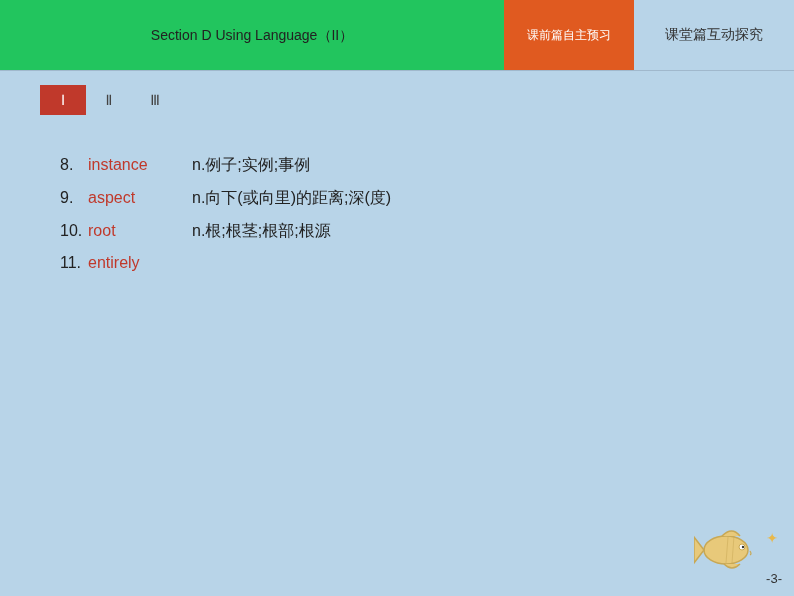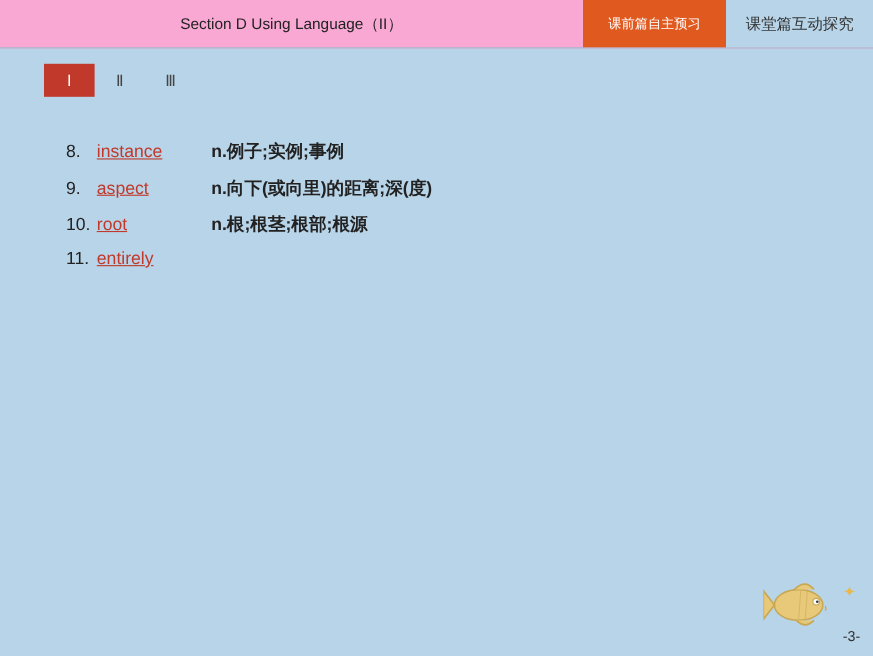--- a/index.html
+++ b/index.html
@@ -10,22 +10,22 @@
       background-color: #b8d4e8;
       font-family: Arial, sans-serif;
       overflow: hidden;
       position: relative;
     }
 
     
     .header {
       display: flex;
       align-items: stretch;
-      background-color: #f9a8d4;
-      height: 44px;
+      background-color: #22c55e;
+      height: 71px;
       border-bottom: 1px solid #a0b8cc;
       text-align: center;
     }
 
     .header-title {
       flex: 1;
       display: flex;
       flex-direction: column;
       justify-content: center;
       align-items: center;
@@ -44,21 +44,21 @@
       color: #fff;
       background-color: #e05a20;
       min-width: 130px;
       cursor: pointer;
     }
 
     .header-tab2 {
       display: flex;
       align-items: center;
       justify-content: center;
-      padding: 0 18px;
+      padding: 0 31px;
       font-size: 14px;
       color: #333;
       background-color: #b8d4e8;
       min-width: 130px;
       cursor: pointer;
     }
 
     
     .roman-tabs {
       display: flex;
@@ -107,31 +107,29 @@
     }
 
     .item-number {
       min-width: 28px;
       font-size: 16px;
       color: #222;
     }
 
     .item-answer {
       color: #c0392b;
-      text-decoration: underline;
       font-size: 16px;
       min-width: 100px;
       display: inline-block;
     }
 
     .item-definition {
       font-size: 16px;
       color: #222;
       margin-left: 4px;
-      font-weight: bold;
     }
 
     
     .fish-decoration {
       position: absolute;
       bottom: 24px;
       right: 30px;
       width: 70px;
       height: 50px;
     }

